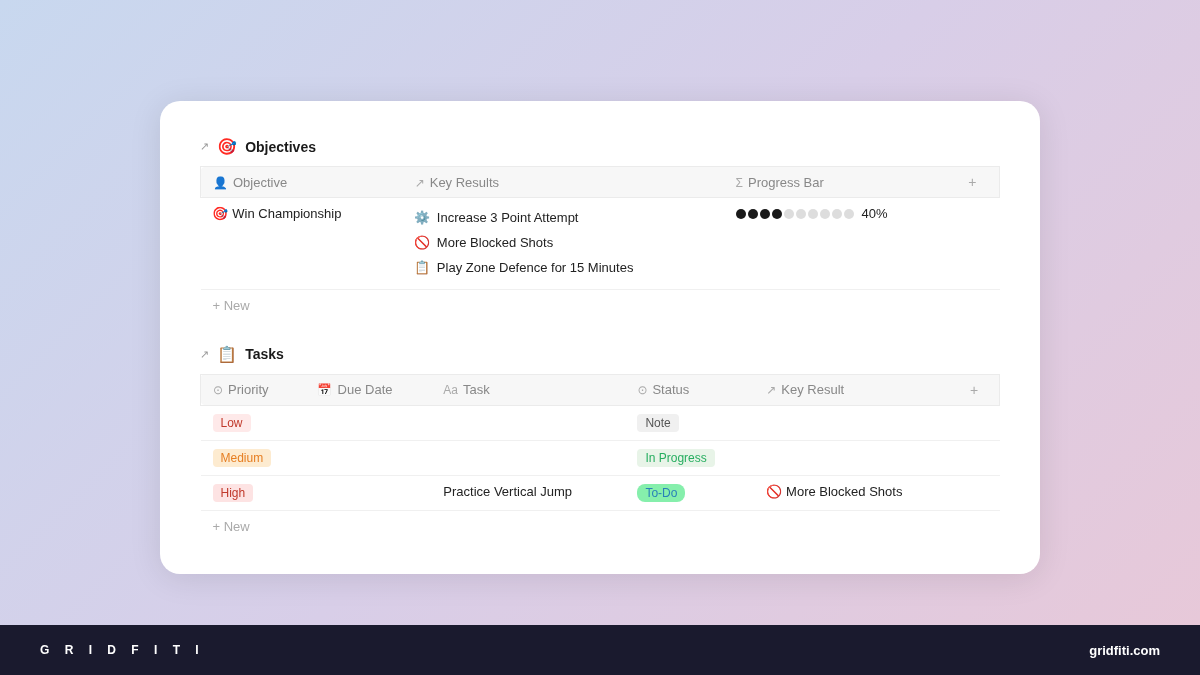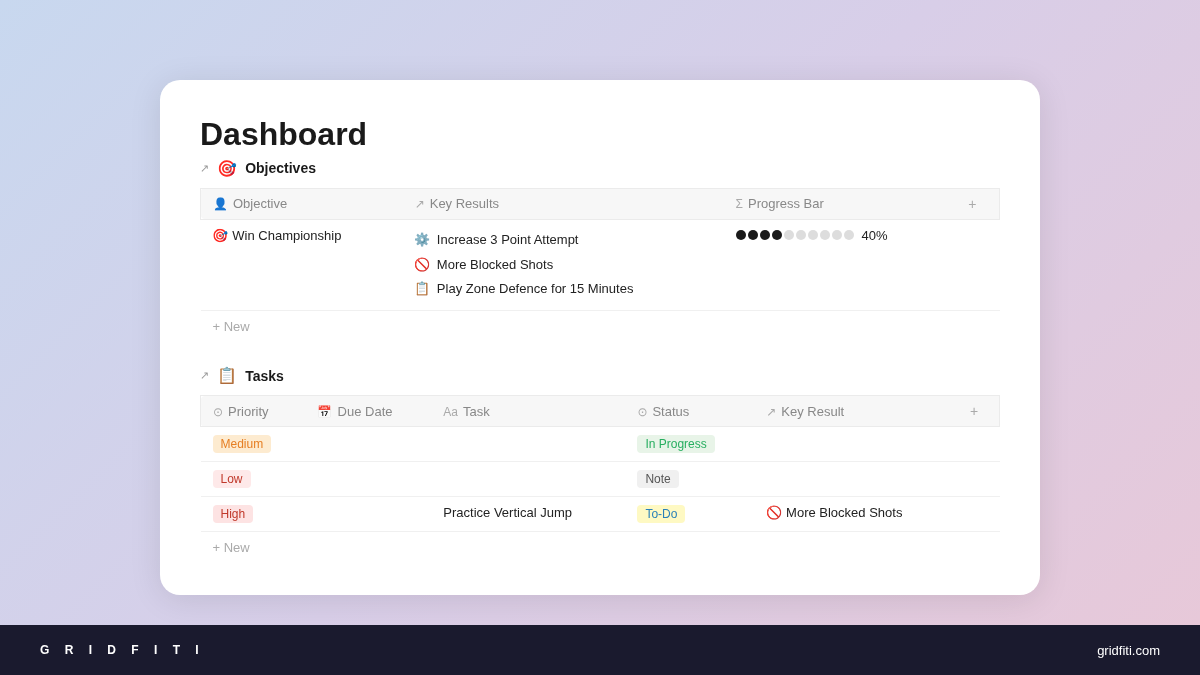--- a/index.html
+++ b/index.html
@@ -115,21 +115,21 @@
       padding: 2px 8px;
       border-radius: 4px;
       font-size: 12px;
       font-weight: 500;
     }
     .badge-low { background: #fee9e9; color: #c0392b; }
     .badge-medium { background: #fdebd0; color: #e67e22; }
     .badge-high { background: #fde3e3; color: #c0392b; }
     .badge-note { background: #f0f0f0; color: #555; }
     .badge-inprogress { background: #e8f4e8; color: #27ae60; }
-    .badge-todo { background: #fef9c3; color: #2980b9; }
+    .badge-todo { background: #86efac; color: #2980b9; border-radius: 8px; }
     .section-gap { margin-bottom: 24px; }
     .section-tasks { margin-top: 12px; }
     .footer-bar {
       width: 100%;
       position: absolute;
       bottom: 0;
       left: 0;
       height: 50px;
       background: #1a1a2e;
       display: flex;
@@ -141,31 +141,30 @@
     .footer-left {
       color: #fff;
       font-size: 12px;
       font-weight: 600;
       letter-spacing: 6px;
       text-transform: uppercase;
     }
     .footer-right {
       color: #fff;
       font-size: 13px;
-      font-weight: 400;
+      font-weight: 700;
     }
     .plus-icon { color: #aaa; font-size: 14px; }
     .arrow-link { color: #999; font-size: 11px; }
   </style>
 </head>
 <body>
 
 <div class="card">
 
-  <div class="dashboard-title">Dashboard</div>
 
   <div class="section-gap">
     <div class="section-header">
       <span class="section-arrow arrow-link">↗</span>
       <span class="section-icon">🎯</span>
       <span class="section-title">Objectives</span>
     </div>
 
     <table>
       <thead>
@@ -255,39 +254,39 @@
           </th>
           <th>
             <span class="plus-icon">+</span>
           </th>
         </tr>
       </thead>
       <tbody>
 
         <tr>
           <td>
+            <span class="badge badge-low">Low</span>
+          </td>
+          <td></td>
+          <td></td>
+          <td>
+            <span class="badge badge-note">Note</span>
+          </td>
+          <td></td>
+          <td></td>
+        </tr>
+
+        <tr>
+          <td>
             <span class="badge badge-medium">Medium</span>
           </td>
           <td></td>
           <td></td>
           <td>
             <span class="badge badge-inprogress">In Progress</span>
-          </td>
-          <td></td>
-          <td></td>
-        </tr>
-
-        <tr>
-          <td>
-            <span class="badge badge-low">Low</span>
-          </td>
-          <td></td>
-          <td></td>
-          <td>
-            <span class="badge badge-note">Note</span>
           </td>
           <td></td>
           <td></td>
         </tr>
 
         <tr>
           <td>
             <span class="badge badge-high">High</span>
           </td>
           <td></td>

